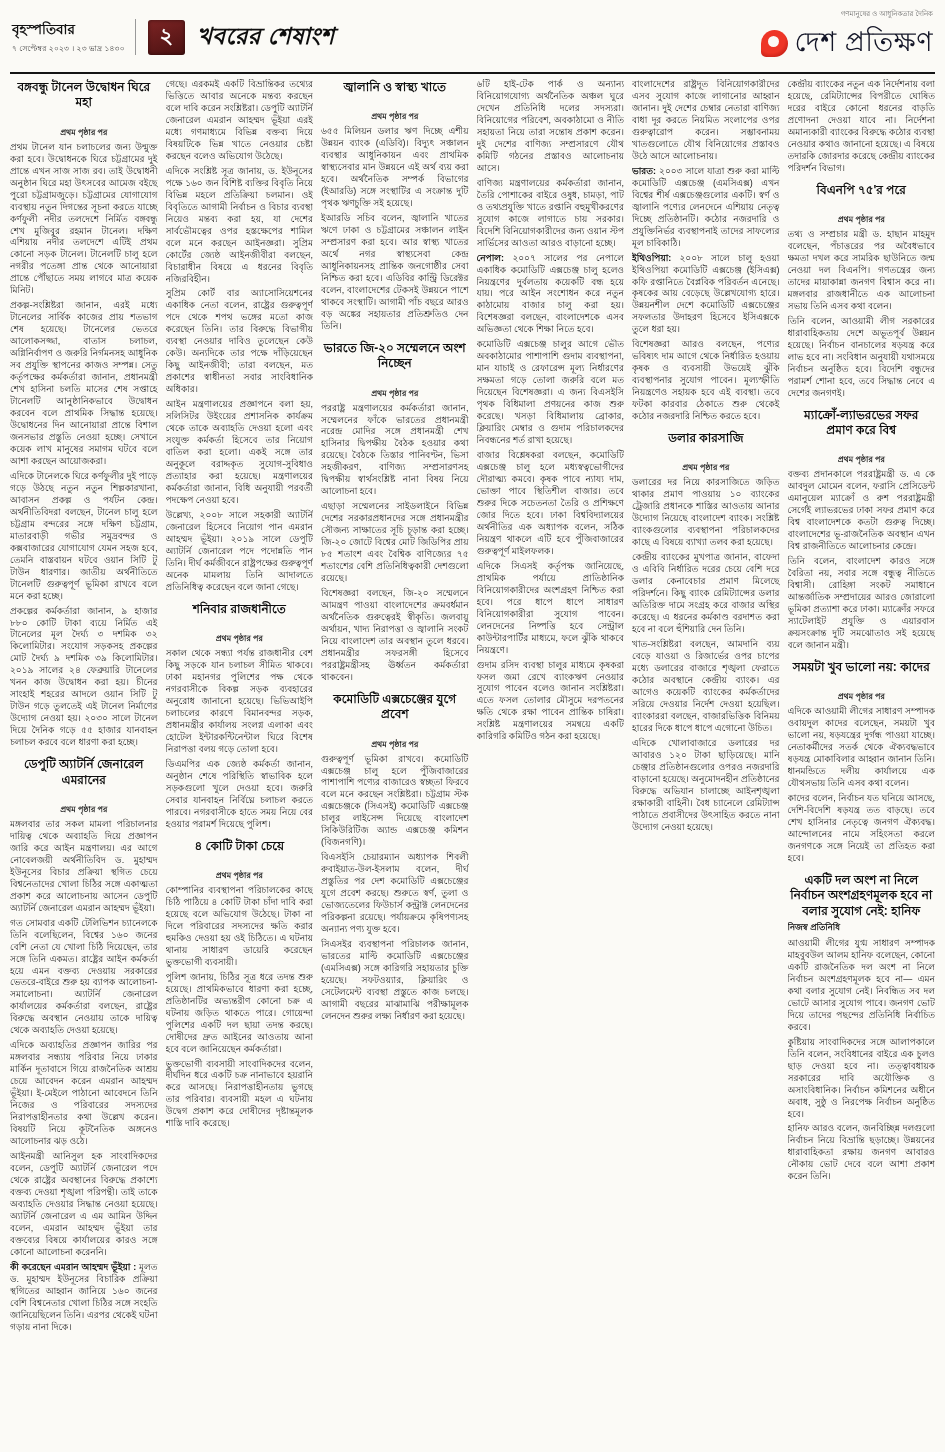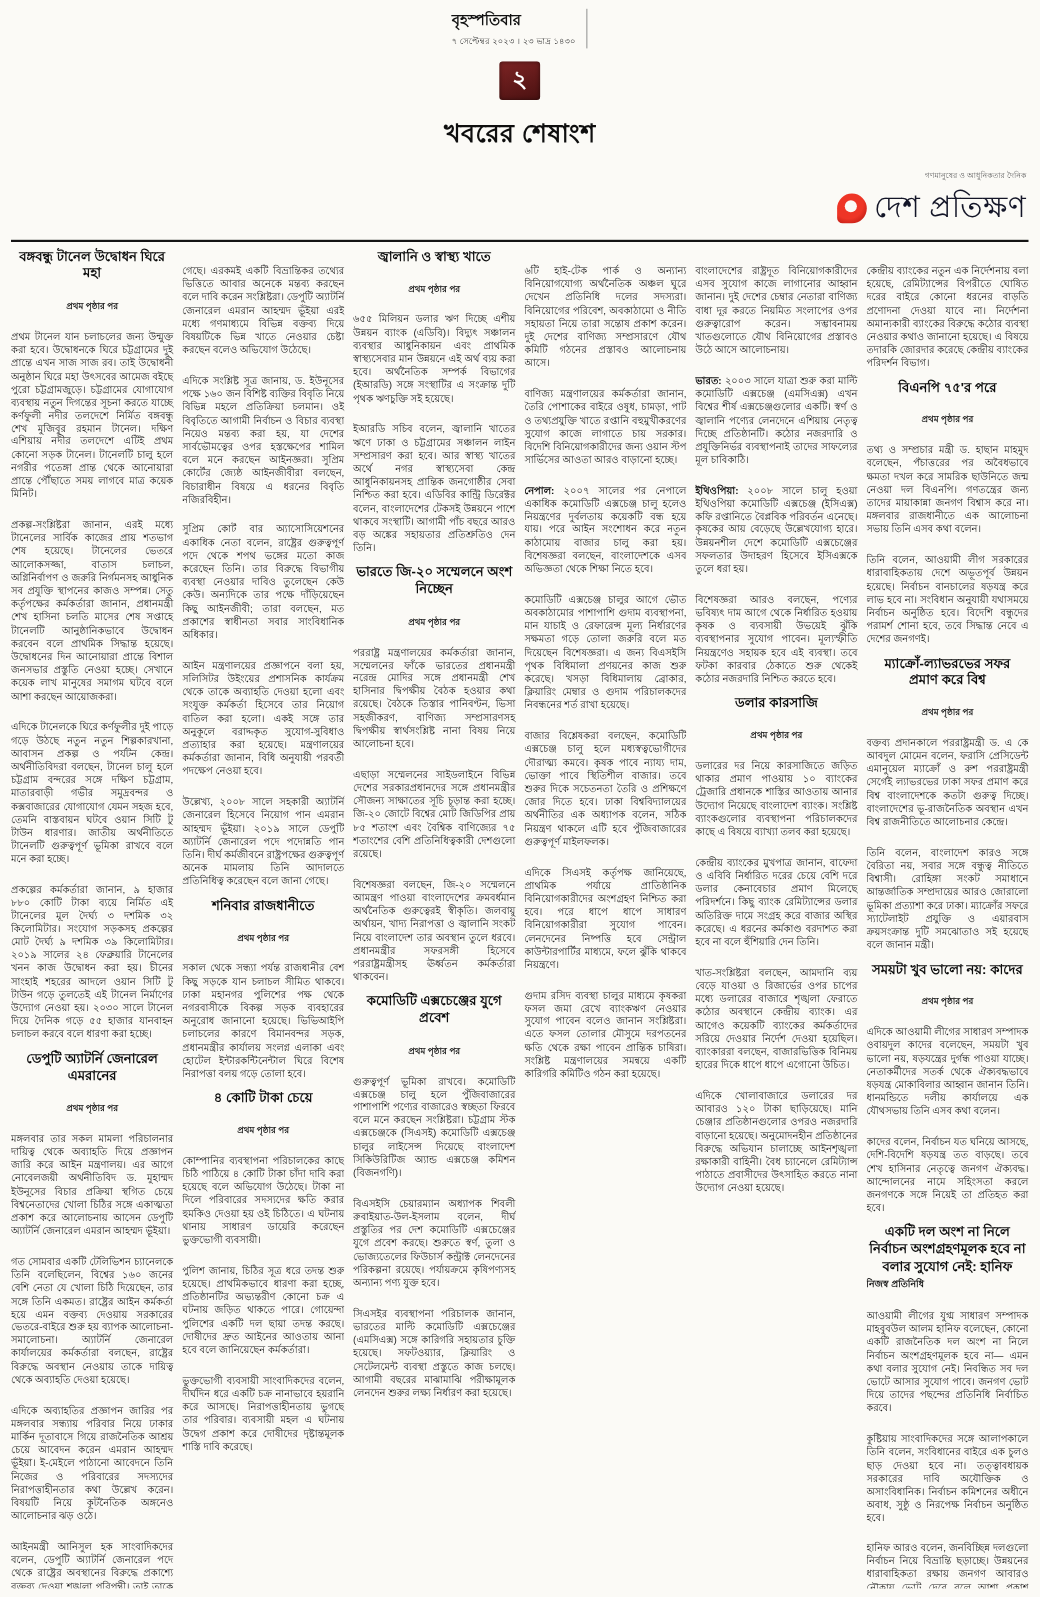--- a/index.html
+++ b/index.html
@@ -5,31 +5,31 @@
   * { margin:0; padding:0; box-sizing:border-box; }
   html,body { width:945px; height:1452px; overflow:hidden; }
   body {
     font-family:"Liberation Sans", sans-serif;
     background:#fbfaf6;
     color:#1c1c1c;
   }
   .page { width:945px; height:1452px; padding:6px 10px 8px; display:flex; flex-direction:column; }
 
   
-  header { display:flex; align-items:center; gap:12px; padding:2px 2px 6px; border-bottom:2.5px solid #141414;flex-direction:column; }
+  header { display:flex; align-items:center; gap:12px; padding:2px 2px 6px; border-bottom:2.5px solid #141414; }
   .hdr-left { display:flex; flex-direction:column; min-width:118px; border-right:1px solid #999; padding-right:10px; }
   .weekday { font-size:13.5px; font-weight:bold; color:#111; }
   .dateline { font-size:7.5px; color:#3a3a3a; margin-top:1px; letter-spacing:.2px; }
   .page-badge {
     width:37px; height:35px; border-radius:3px;
     background:linear-gradient(160deg,#7d2424 0%,#4a1111 100%);
     color:#fff; display:flex; align-items:center; justify-content:center;
     font-size:21px; font-weight:bold; box-shadow:inset 0 0 4px rgba(0,0,0,.5);
   }
-  .section-title { font-size:23px; font-weight:bold; color:#0e0e0e; letter-spacing:.4px; }
+  .section-title { font-size:23px; font-weight:bold; color:#0e0e0e; letter-spacing:.4px;font-style:italic; }
   .masthead { margin-left:auto; text-align:right; }
   .tagline { font-size:7px; color:#666; margin-bottom:1px; }
   .brand-row { display:flex; align-items:center; justify-content:flex-end; gap:7px; }
   .emblem {
     width:27px; height:27px; border-radius:50% 50% 50% 5px;
     background:radial-gradient(circle at 38% 35%, #ee3526 55%, #a60f0c 100%);
     position:relative; flex:0 0 auto;
   }
   .emblem::after {
     content:''; position:absolute; left:7px; top:6px; width:11px; height:11px;
@@ -43,21 +43,21 @@
     padding-top:5px; overflow:hidden;
   }
   .column { overflow:hidden; }
   .headline {
     font-size:12px; font-weight:bold; text-align:center; line-height:1.28;
     margin:8px 2px 2px; color:#0d0d0d;
   }
   .column > .headline:first-child { margin-top:1px; }
   .continued { font-size:8px; font-weight:bold; text-align:center; margin:15px 0 3px; color:#222; }
   .para {
-    font-size:9px; line-height:1.33; text-align:justify; margin:16px 0 3px;
+    font-size:9px; line-height:1.33; text-align:justify; margin:0 0 3px;
     color:#232323; word-break:break-word;
   }
   .para b.lead { font-weight:bold; color:#111; }
   .byline { font-size:8.5px; font-weight:bold; margin:1px 0 3px; color:#111; }
 </style>
 </head>
 <body>
 
 <div class="page">
   <header>
@@ -96,20 +96,21 @@
       </div>
       <div class="column">
         <p class="para">গেছে। এরকমই একটি বিভ্রান্তিকর তথ্যের ভিত্তিতে আবার অনেকে মন্তব্য করছেন বলে দাবি করেন সংশ্লিষ্টরা। ডেপুটি অ্যাটর্নি জেনারেল এমরান আহম্মদ ভূঁইয়া এরই মধ্যে গণমাধ্যমে বিভিন্ন বক্তব্য দিয়ে বিষয়টিকে ভিন্ন খাতে নেওয়ার চেষ্টা করছেন বলেও অভিযোগ উঠেছে।</p>
         <p class="para">এদিকে সংশ্লিষ্ট সূত্র জানায়, ড. ইউনূসের পক্ষে ১৬০ জন বিশিষ্ট ব্যক্তির বিবৃতি নিয়ে বিভিন্ন মহলে প্রতিক্রিয়া চলমান। ওই বিবৃতিতে আগামী নির্বাচন ও বিচার ব্যবস্থা নিয়েও মন্তব্য করা হয়, যা দেশের সার্বভৌমত্বের ওপর হস্তক্ষেপের শামিল বলে মনে করছেন আইনজ্ঞরা। সুপ্রিম কোর্টের জ্যেষ্ঠ আইনজীবীরা বলছেন, বিচারাধীন বিষয়ে এ ধরনের বিবৃতি নজিরবিহীন।</p>
         <p class="para">সুপ্রিম কোর্ট বার অ্যাসোসিয়েশনের একাধিক নেতা বলেন, রাষ্ট্রের গুরুত্বপূর্ণ পদে থেকে শপথ ভঙ্গের মতো কাজ করেছেন তিনি। তার বিরুদ্ধে বিভাগীয় ব্যবস্থা নেওয়ার দাবিও তুলেছেন কেউ কেউ। অন্যদিকে তার পক্ষে দাঁড়িয়েছেন কিছু আইনজীবী; তারা বলছেন, মত প্রকাশের স্বাধীনতা সবার সাংবিধানিক অধিকার।</p>
         <p class="para">আইন মন্ত্রণালয়ের প্রজ্ঞাপনে বলা হয়, সলিসিটর উইংয়ের প্রশাসনিক কার্যক্রম থেকে তাকে অব্যাহতি দেওয়া হলো এবং সংযুক্ত কর্মকর্তা হিসেবে তার নিয়োগ বাতিল করা হলো। একই সঙ্গে তার অনুকূলে বরাদ্দকৃত সুযোগ-সুবিধাও প্রত্যাহার করা হয়েছে। মন্ত্রণালয়ের কর্মকর্তারা জানান, বিধি অনুযায়ী পরবর্তী পদক্ষেপ নেওয়া হবে।</p>
         <p class="para">উল্লেখ্য, ২০০৮ সালে সহকারী অ্যাটর্নি জেনারেল হিসেবে নিয়োগ পান এমরান আহম্মদ ভূঁইয়া। ২০১৯ সালে ডেপুটি অ্যাটর্নি জেনারেল পদে পদোন্নতি পান তিনি। দীর্ঘ কর্মজীবনে রাষ্ট্রপক্ষের গুরুত্বপূর্ণ অনেক মামলায় তিনি আদালতে প্রতিনিধিত্ব করেছেন বলে জানা গেছে।</p>
         <h2 class="headline">শনিবার রাজধানীতে</h2>
         <div class="continued">প্রথম পৃষ্ঠার পর</div>
         <p class="para">সকাল থেকে সন্ধ্যা পর্যন্ত রাজধানীর বেশ কিছু সড়কে যান চলাচল সীমিত থাকবে। ঢাকা মহানগর পুলিশের পক্ষ থেকে নগরবাসীকে বিকল্প সড়ক ব্যবহারের অনুরোধ জানানো হয়েছে। ভিভিআইপি চলাচলের কারণে বিমানবন্দর সড়ক, প্রধানমন্ত্রীর কার্যালয় সংলগ্ন এলাকা এবং হোটেল ইন্টারকন্টিনেন্টাল ঘিরে বিশেষ নিরাপত্তা বলয় গড়ে তোলা হবে।</p>
+        <p class="para">ডিএমপির এক জ্যেষ্ঠ কর্মকর্তা জানান, অনুষ্ঠান শেষে পরিস্থিতি স্বাভাবিক হলে সড়কগুলো খুলে দেওয়া হবে। জরুরি সেবার যানবাহন নির্বিঘ্নে চলাচল করতে পারবে। নগরবাসীকে হাতে সময় নিয়ে বের হওয়ার পরামর্শ দিয়েছে পুলিশ।</p>
         <h2 class="headline">৪ কোটি টাকা চেয়ে</h2>
         <div class="continued">প্রথম পৃষ্ঠার পর</div>
         <p class="para">কোম্পানির ব্যবস্থাপনা পরিচালকের কাছে চিঠি পাঠিয়ে ৪ কোটি টাকা চাঁদা দাবি করা হয়েছে বলে অভিযোগ উঠেছে। টাকা না দিলে পরিবারের সদস্যদের ক্ষতি করার হুমকিও দেওয়া হয় ওই চিঠিতে। এ ঘটনায় থানায় সাধারণ ডায়েরি করেছেন ভুক্তভোগী ব্যবসায়ী।</p>
         <p class="para">পুলিশ জানায়, চিঠির সূত্র ধরে তদন্ত শুরু হয়েছে। প্রাথমিকভাবে ধারণা করা হচ্ছে, প্রতিষ্ঠানটির অভ্যন্তরীণ কোনো চক্র এ ঘটনায় জড়িত থাকতে পারে। গোয়েন্দা পুলিশের একটি দল ছায়া তদন্ত করছে। দোষীদের দ্রুত আইনের আওতায় আনা হবে বলে জানিয়েছেন কর্মকর্তারা।</p>
         <p class="para">ভুক্তভোগী ব্যবসায়ী সাংবাদিকদের বলেন, দীর্ঘদিন ধরে একটি চক্র নানাভাবে হয়রানি করে আসছে। নিরাপত্তাহীনতায় ভুগছে তার পরিবার। ব্যবসায়ী মহল এ ঘটনায় উদ্বেগ প্রকাশ করে দোষীদের দৃষ্টান্তমূলক শাস্তি দাবি করেছে।</p>
       </div>
       <div class="column">
         <h2 class="headline">জ্বালানি ও স্বাস্থ্য খাতে</h2>
         <div class="continued">প্রথম পৃষ্ঠার পর</div>
         <p class="para">৬৫৫ মিলিয়ন ডলার ঋণ দিচ্ছে এশীয় উন্নয়ন ব্যাংক (এডিবি)। বিদ্যুৎ সঞ্চালন ব্যবস্থার আধুনিকায়ন এবং প্রাথমিক স্বাস্থ্যসেবার মান উন্নয়নে এই অর্থ ব্যয় করা হবে। অর্থনৈতিক সম্পর্ক বিভাগের (ইআরডি) সঙ্গে সংস্থাটির এ সংক্রান্ত দুটি পৃথক ঋণচুক্তি সই হয়েছে।</p>

